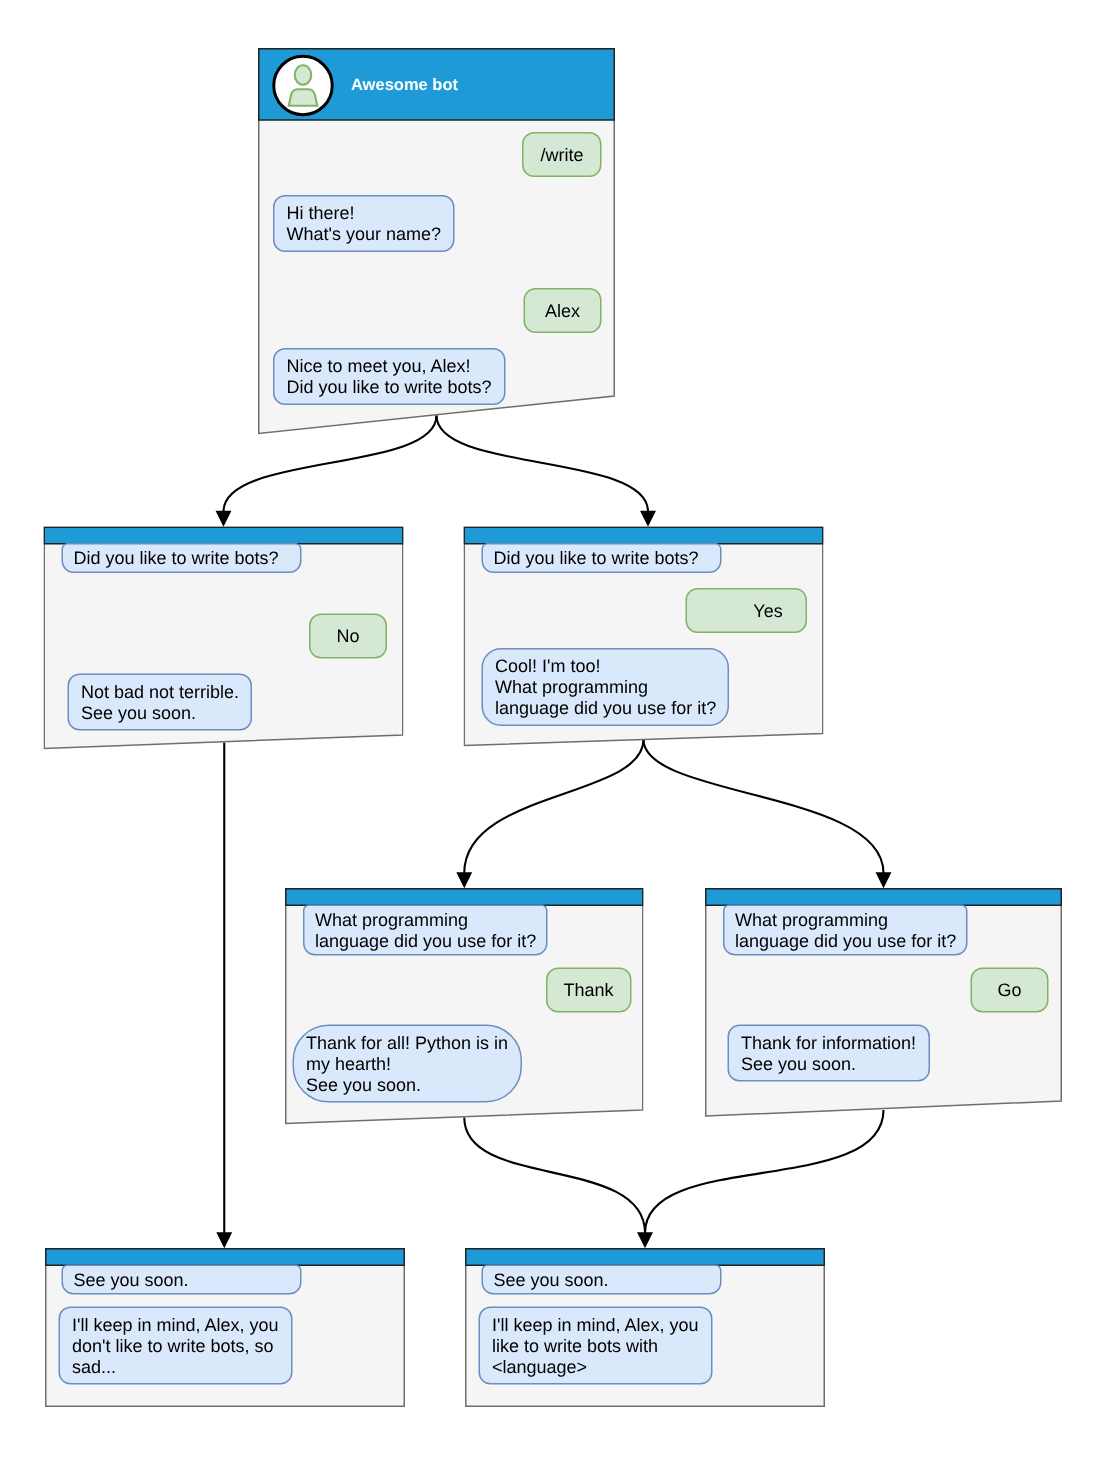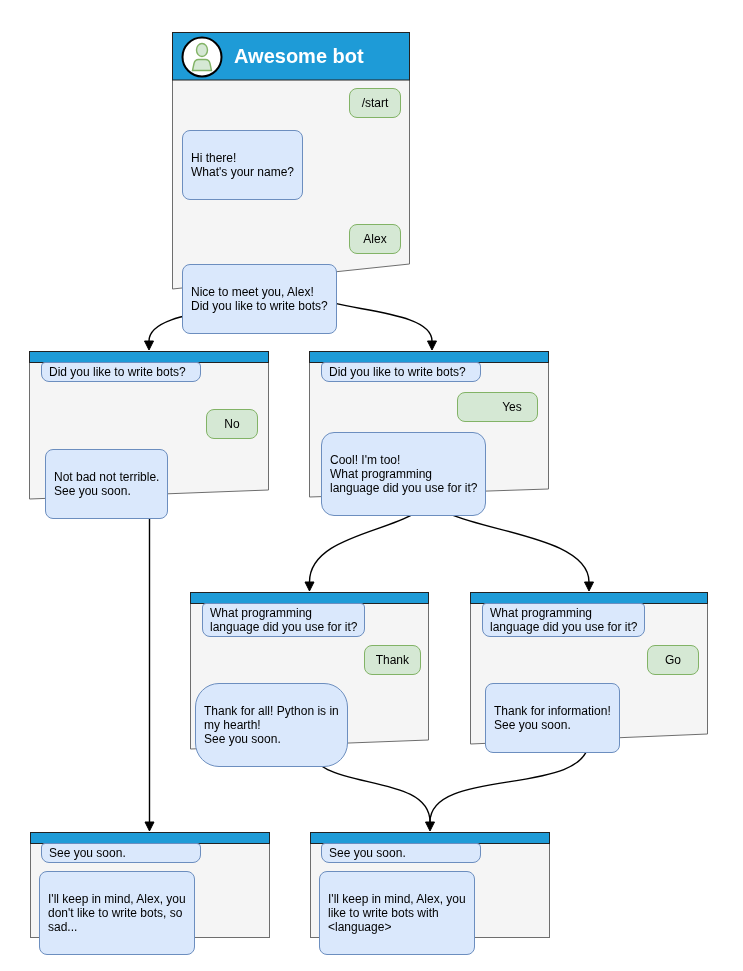--- a/index.html
+++ b/index.html
@@ -12,35 +12,35 @@
   .arrowhead{fill:#000;stroke:#000;stroke-width:1;}
   .node{position:absolute;z-index:1;}
   .shape{position:absolute;left:0;top:0;}
   .content{position:absolute;left:1px;right:1px;display:flex;flex-direction:column;align-items:flex-start;}
   .bubble{
     font-size:12px;line-height:14px;white-space:pre-line;
     border-radius:8px;width:fit-content;
   }
   .bot-msg{
     background:var(--bot-bubble-fill);border:1px solid var(--bot-bubble-border);
-    padding:20px 8px;
+    padding:4px 8px;
   }
   .user-msg{
     background:var(--user-bubble-fill);border:1px solid var(--user-bubble-border);
     padding:7px 11px;align-self:flex-end;text-align:center;min-width:28px;
   }
   .q-msg{
     padding:2px 7px;border-radius:4px 4px 8px 8px;margin-top:0;
     min-width:160px;box-sizing:border-box;
   }
   .root-header{
     position:absolute;left:1px;top:1px;right:1px;height:47px;
     display:flex;align-items:center;padding-left:8px;box-sizing:border-box;
   }
-  .root-title{color:#fff;font-size:20px;font-weight:bold;margin-left:11px;}
+  .root-title{color:#fff;font-size:11px;font-weight:bold;margin-left:11px;}
 </style>
 </head>
 <body>
 
 <svg class="edges" width="743" height="971">
   <g>
     <path class="edge" d="M291,277 C291,315 149,302 149,341"></path>
     <path class="arrowhead" d="M144.5,341 L153.5,341 L149,350 Z"></path>
   </g>
   <g>
@@ -75,21 +75,21 @@
   </svg>
   <div class="root-header">
     <svg width="42" height="42">
       <circle cx="21" cy="21" r="19.5" style="fill:var(--avatar-fill);stroke:var(--avatar-stroke);stroke-width:2"></circle>
       <ellipse cx="21" cy="14" rx="5.5" ry="6.5" style="fill:var(--person-fill);stroke:var(--person-stroke);stroke-width:1.4"></ellipse>
       <path d="M11.5,34.5 L13,27.5 C13.6,24.8 15,23.5 17.5,23.5 L24.5,23.5 C27,23.5 28.4,24.8 29,27.5 L30.5,34.5 Z" style="fill:var(--person-fill);stroke:var(--person-stroke);stroke-width:1.4"></path>
     </svg>
     <span class="root-title">Awesome bot</span>
   </div>
   <div class="content" style="top:48px;">
-    <div class="bubble user-msg" style="margin-top:8px;margin-right:8px;">/start</div>
+    <div class="bubble user-msg" style="margin-top:8px;margin-right:8px;">/write</div>
     <div class="bubble bot-msg" style="margin-top:12px;margin-left:9px;">Hi there!
 What's your name?</div>
     <div class="bubble user-msg" style="margin-top:24px;margin-right:8px;">Alex</div>
     <div class="bubble bot-msg" style="margin-top:10px;margin-left:9px;">Nice to meet you, Alex!
 Did you like to write bots?</div>
   </div>
 </div>
 
 <div class="node" style="left:29px;top:351px;width:240px;height:149px;">
   <svg class="shape" width="240" height="149">

